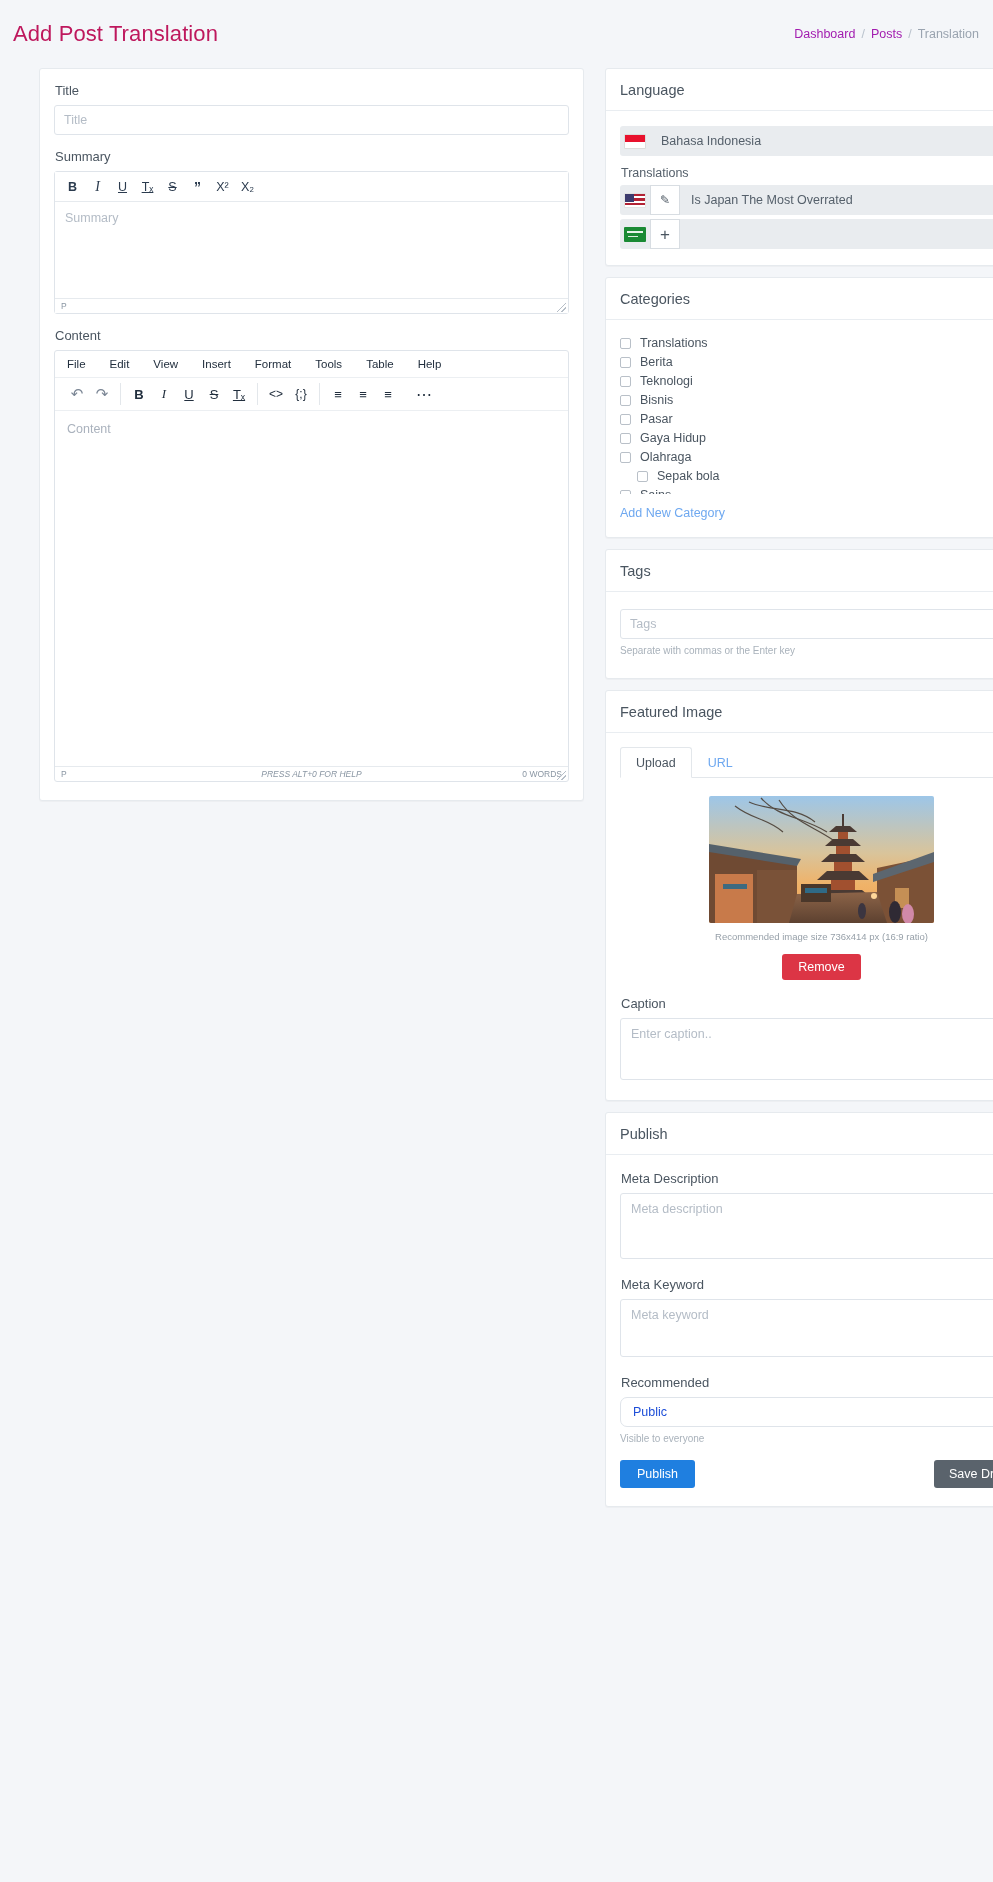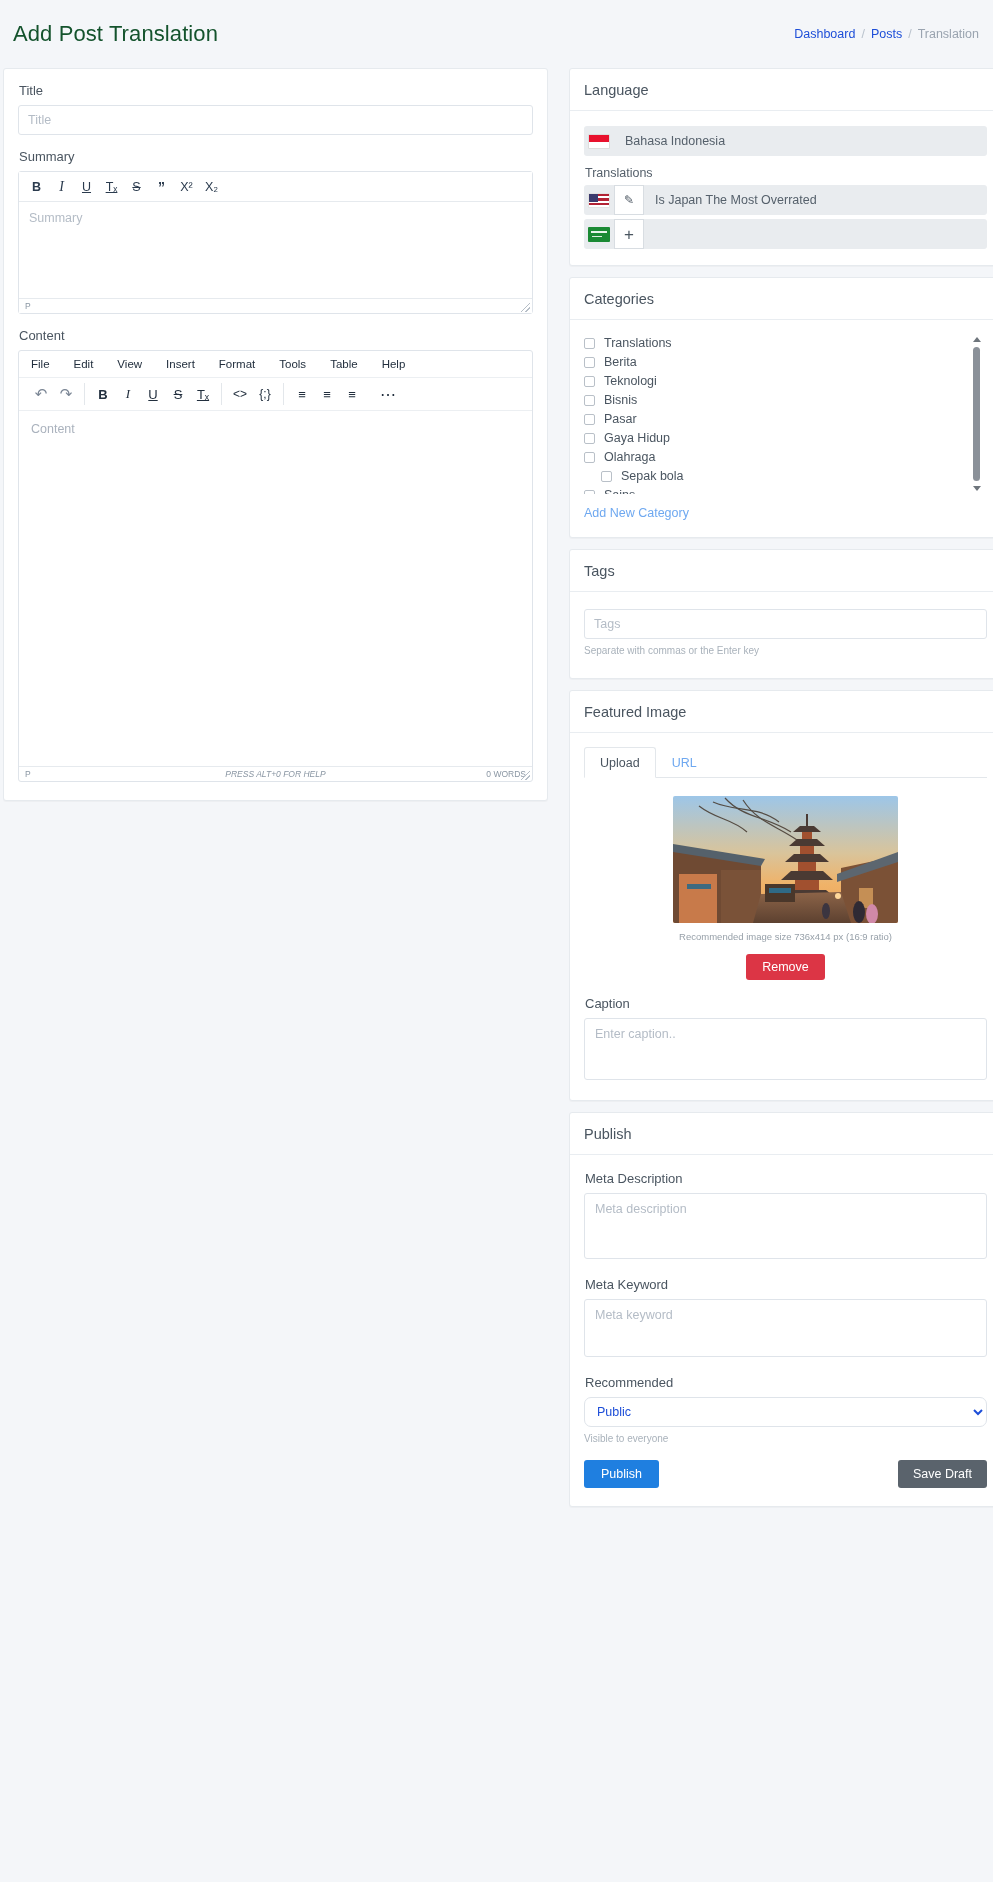--- a/index.html
+++ b/index.html
@@ -11,28 +11,28 @@
     color: #3c4858;
     overflow: hidden;
     position: relative;
   }
   
   .page-head {
     height: 68px;
     display: flex; align-items: center; justify-content: space-between;
     padding: 0 14px 0 13px;
   }
-  .page-title { font-size: 22px; font-weight: 400; color: #14532d; letter-spacing: .1px; }
+  .page-title { font-size: 22px; font-weight: 400; color: #be185d; letter-spacing: .1px; }
   .crumbs { font-size: 12.5px; color: #9aa4b0; display: flex; gap: 6px; align-items: center; }
-  .crumbs a { color: #1d4ed8; text-decoration: none; }
+  .crumbs a { color: #a21caf; text-decoration: none; }
   .crumbs .sep { color: #b9c2cc; }
   .crumbs .cur { color: #9aa4b0; }
 
   
-  .wrap { display: flex; align-items: flex-start; gap: 12px; padding: 0 0 0 3px; }
+  .wrap { display: flex; align-items: flex-start; gap: 12px; padding: 0 0 0 3px; margin-left: 36px; }
   .col-left { width: 545px; flex: 0 0 545px; }
   .col-right { width: 433px; flex: 0 0 433px; margin-left: 9px; }
 
   .card {
     background: #fff;
     border: 1px solid #e6eaee;
     border-radius: 3px;
     box-shadow: 0 1px 1px rgba(0,0,0,.03);
   }
   .card-hd {

